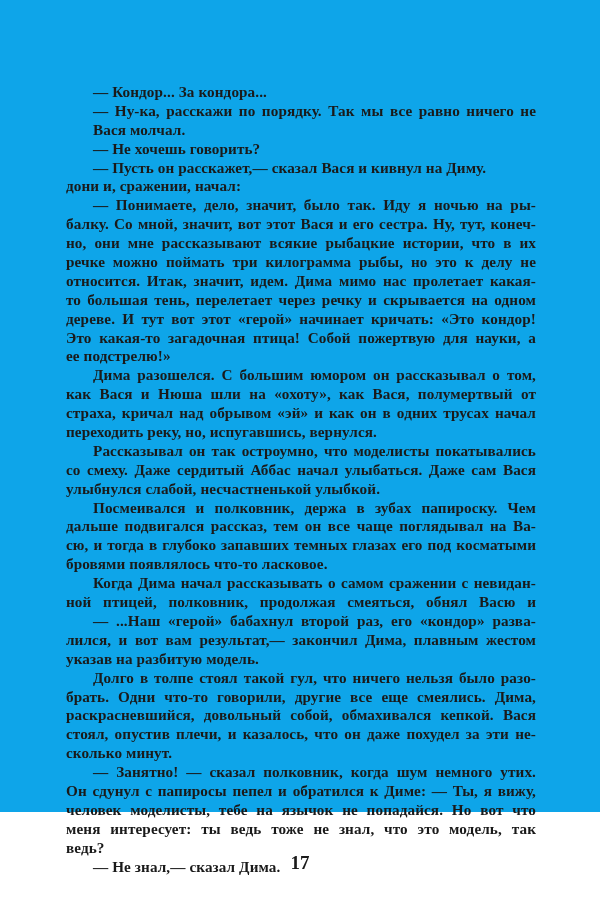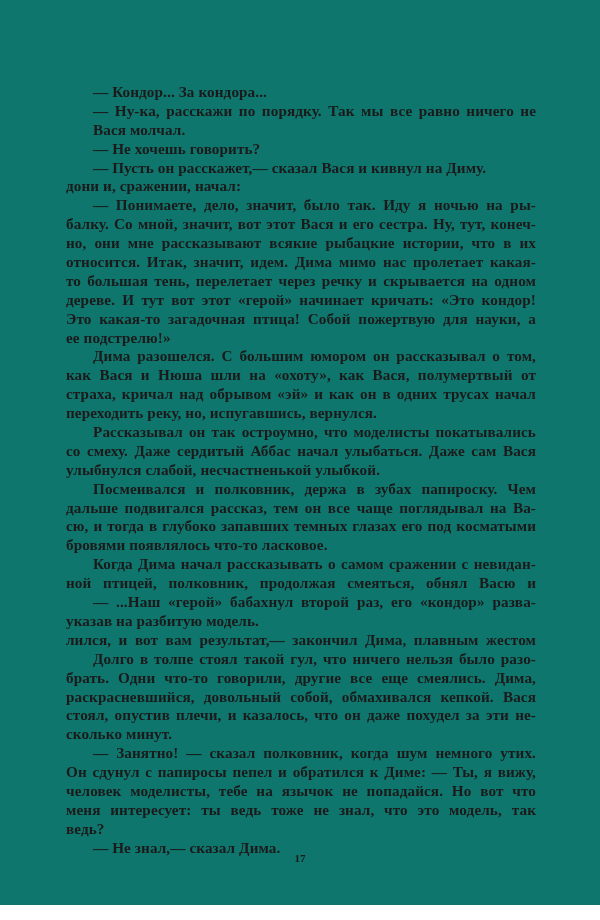--- a/index.html
+++ b/index.html
@@ -1,74 +1,75 @@
 <!DOCTYPE html>
 <html><head>
 <meta charset="utf-8">
 <style>
   html, body { margin: 0; padding: 0; background: #ffffff; }
   body { width: 600px; height: 920px; position: relative; overflow: hidden; }
-  .page { position: absolute; left: 0; top: 0; width: 600px; height: 905px; background: #0f766e; }
+  .page { position: absolute; left: 0; top: 0; width: 600px; height: 812px; background: #0ea5e9; }
   .text-block { position: absolute; left: 66px; top: 83px; width: 470px; }
   .line {
     font-family: "Liberation Serif", "DejaVu Serif", serif;
     font-size: 15.2px;
     line-height: 18.9px;
     height: 18.9px;
     color: #1a1a1a;
     white-space: nowrap;
     text-align: justify;
     text-align-last: justify;
     font-weight: bold;
     letter-spacing: 0.1px;
   }
   .line.indent { padding-left: 27px; }
   .line.last { text-align-last: left; }
   .page-number {
     position: absolute; left: 0; width: 600px; top: 852px;
     text-align: center;
     font-family: "Liberation Serif", "DejaVu Serif", serif;
-    font-size: 11px; font-weight: bold; color: #1a1a1a;
+    font-size: 19px; font-weight: bold; color: #1a1a1a;
   }
 </style>
 </head>
 <body>
 
 <div class="page">
   <div class="text-block" id="text-block">
       <div class="line indent last">— Кондор... За кондора...</div>
       <div class="line indent">— Ну-ка, расскажи по порядку. Так мы все равно ничего не</div>
       <div class="line indent last">Вася молчал.</div>
       <div class="line indent last">— Не хочешь говорить?</div>
       <div class="line indent last">— Пусть он расскажет,— сказал Вася и кивнул на Диму.</div>
       <div class="line last">дони и, сражении, начал:</div>
       <div class="line indent">— Понимаете, дело, значит, было так. Иду я ночью на ры-</div>
       <div class="line">балку. Со мной, значит, вот этот Вася и его сестра. Ну, тут, конеч-</div>
       <div class="line">но, они мне рассказывают всякие рыбацкие истории, что в их</div>
+      <div class="line">речке можно поймать три килограмма рыбы, но это к делу не</div>
       <div class="line">относится. Итак, значит, идем. Дима мимо нас пролетает какая-</div>
       <div class="line">то большая тень, перелетает через речку и скрывается на одном</div>
       <div class="line">дереве. И тут вот этот «герой» начинает кричать: «Это кондор!</div>
       <div class="line">Это какая-то загадочная птица! Собой пожертвую для науки, а</div>
       <div class="line last">ее подстрелю!»</div>
       <div class="line indent">Дима разошелся. С большим юмором он рассказывал о том,</div>
       <div class="line">как Вася и Нюша шли на «охоту», как Вася, полумертвый от</div>
       <div class="line">страха, кричал над обрывом «эй» и как он в одних трусах начал</div>
       <div class="line last">переходить реку, но, испугавшись, вернулся.</div>
       <div class="line indent">Рассказывал он так остроумно, что моделисты покатывались</div>
       <div class="line">со смеху. Даже сердитый Аббас начал улыбаться. Даже сам Вася</div>
       <div class="line last">улыбнулся слабой, несчастненькой улыбкой.</div>
       <div class="line indent">Посмеивался и полковник, держа в зубах папироску. Чем</div>
       <div class="line">дальше подвигался рассказ, тем он все чаще поглядывал на Ва-</div>
       <div class="line">сю, и тогда в глубоко запавших темных глазах его под косматыми</div>
       <div class="line last">бровями появлялось что-то ласковое.</div>
       <div class="line indent">Когда Дима начал рассказывать о самом сражении с невидан-</div>
       <div class="line">ной птицей, полковник, продолжая смеяться, обнял Васю и</div>
       <div class="line indent">— ...Наш «герой» бабахнул второй раз, его «кондор» разва-</div>
+      <div class="line">лился, и вот вам результат,— закончил Дима, плавным жестом</div>
       <div class="line last">указав на разбитую модель.</div>
-      <div class="line">лился, и вот вам результат,— закончил Дима, плавным жестом</div>
       <div class="line indent">Долго в толпе стоял такой гул, что ничего нельзя было разо-</div>
       <div class="line">брать. Одни что-то говорили, другие все еще смеялись. Дима,</div>
       <div class="line">раскрасневшийся, довольный собой, обмахивался кепкой. Вася</div>
       <div class="line">стоял, опустив плечи, и казалось, что он даже похудел за эти не-</div>
       <div class="line last">сколько минут.</div>
       <div class="line indent">— Занятно! — сказал полковник, когда шум немного утих.</div>
       <div class="line">Он сдунул с папиросы пепел и обратился к Диме: — Ты, я вижу,</div>
       <div class="line">человек моделисты, тебе на язычок не попадайся. Но вот что</div>
       <div class="line">меня интересует: ты ведь тоже не знал, что это модель, так</div>
       <div class="line last">ведь?</div>

